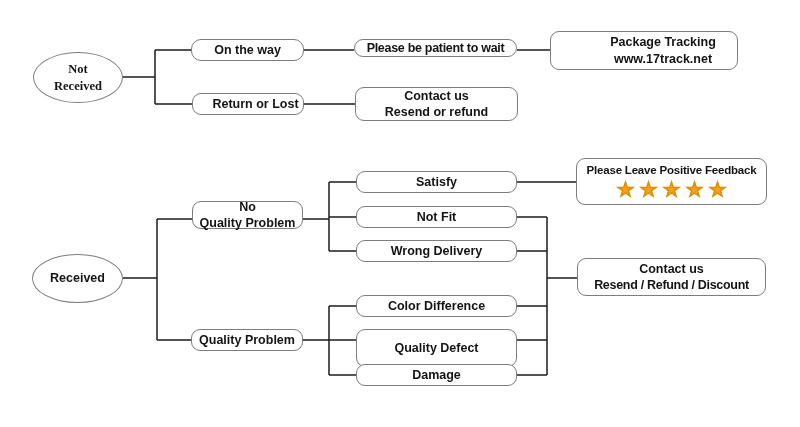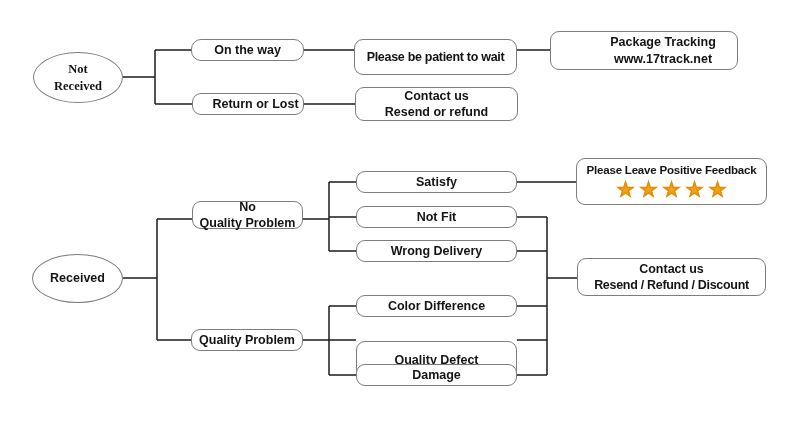--- a/index.html
+++ b/index.html
@@ -93,21 +93,21 @@
 
   <div class="node ellipse" style="left:33px; top:52px; width:90px; height:51px;font-family:Liberation Serif, serif;">
     <span>Not</span>
     <span>Received</span>
   </div>
 
   <div class="node" style="left:191px; top:39px; width:113px; height:22px;border-radius:10px;">
     <span>On the way</span>
   </div>
 
-  <div class="node" style="left:354px; top:39px; width:163px; height:36px;">
+  <div class="node" style="left:354px; top:39px; width:163px; height:18px;">
     <span class="tight">Please be patient to wait</span>
   </div>
 
   <div class="node" style="left:550px; top:31px; width:188px; height:39px;padding-left:38px;">
     <span>Package Tracking</span>
     <span>www.17track.net</span>
   </div>
 
   <div class="node" style="left:192px; top:93px; width:112px; height:22px;padding-left:15px;">
     <span>Return or Lost</span>
@@ -145,21 +145,21 @@
 
   <div class="node feedback" style="left:576px; top:158px; width:191px; height:47px;">
     <span class="title">Please Leave Positive Feedback</span>
     <span class="stars">★★★★★</span>
   </div>
 
   <div class="node" style="left:356px; top:295px; width:161px; height:22px;border-radius:9px;">
     <span>Color Difference</span>
   </div>
 
-  <div class="node" style="left:356px; top:329px; width:161px; height:38px;margin-top:12px;">
+  <div class="node" style="left:356px; top:329px; width:161px; height:38px;">
     <span>Quality Defect</span>
   </div>
 
   <div class="node" style="left:356px; top:364px; width:161px; height:22px;">
     <span>Damage</span>
   </div>
 
   <div class="node" style="left:577px; top:258px; width:189px; height:38px;">
     <span>Contact us</span>
     <span class="tight">Resend / Refund / Discount</span>

